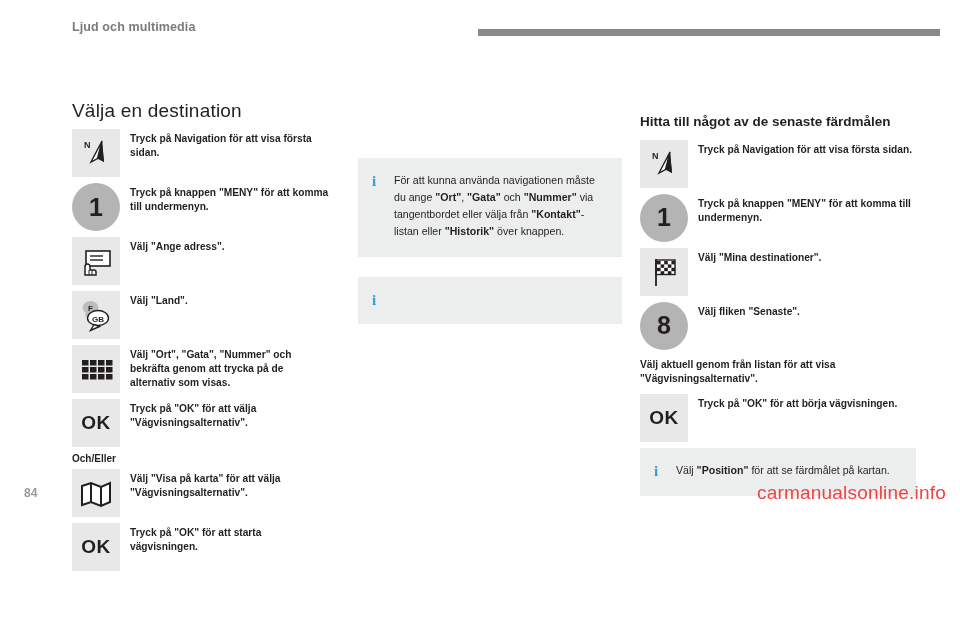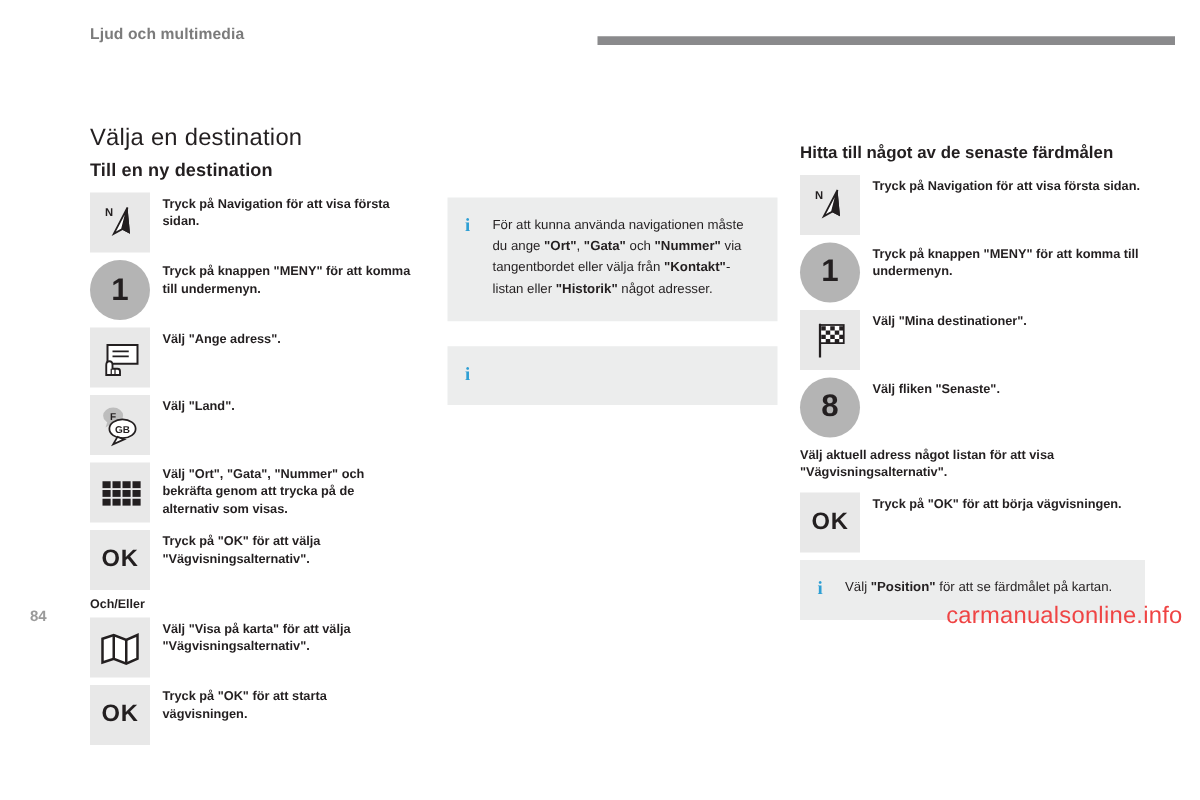--- a/index.html
+++ b/index.html
@@ -114,21 +114,20 @@
 </head>
 <body>
 
 <div class="page">
 
   <div class="header-title">Ljud och multimedia</div>
   <div class="header-rule"></div>
 
   <div class="col-left">
     <h1 class="section-title">Välja en destination</h1>
-    <h2 class="sub-title">Till en ny destination</h2>
     <div id="left-steps">
         <div class="step">
           <div class="icon-slot">
             <span class="tile">
               <span class="n-letter" style="position:absolute;left:12px;top:11px;font-size:9px;font-weight:bold;color:#231f20;">N</span>
               <svg viewBox="0 0 48 48" width="48" height="48">
                 <path d="M30 12 L19 33 L25.5 29.5 L32 33 Z" fill="#231f20"></path>
                 <path d="M30 12 L19 33 L25.5 29.5 Z" fill="#ffffff" stroke="#231f20" stroke-width="1.4"></path>
                 <path d="M30 12 L25.5 29.5 L32 33 Z" fill="#231f20"></path>
               </svg>
@@ -220,21 +219,21 @@
           </div>
           <div class="txt">Tryck på "OK" för att starta vägvisningen.</div>
         </div>
       </div>
   </div>
 
   <div class="col-mid">
     <div id="mid-infoboxes">
         <div class="infobox">
           <span class="i-mark">i</span>
-          <div class="i-text"><span>För att kunna använda navigationen måste du ange </span><b>"Ort"</b><span>, </span><b>"Gata"</b><span> och </span><b>"Nummer"</b><span> via tangentbordet eller välja från </span><b>"Kontakt"</b><span>-listan eller </span><b>"Historik"</b><span> något adresser.</span></div>
+          <div class="i-text"><span>För att kunna använda navigationen måste du ange </span><b>"Ort"</b><span>, </span><b>"Gata"</b><span> och </span><b>"Nummer"</b><span> via tangentbordet eller välja från </span><b>"Kontakt"</b><span>-listan eller </span><b>"Historik"</b><span> över knappen.</span></div>
         </div>
         <div class="infobox">
           <span class="i-mark">i</span>
         </div>
       </div>
   </div>
 
   <div class="col-right">
     <h2 class="right-title">Hitta till något av de senaste färdmålen</h2>
     <div id="right-steps">
@@ -278,21 +277,21 @@
           </div>
           <div class="txt">Välj "Mina destinationer".</div>
         </div>
         <div class="step">
           <div class="icon-slot">
             <span class="circle">8</span>
           </div>
           <div class="txt">Välj fliken "Senaste".</div>
         </div>
       </div>
-    <div class="plain-para">Välj aktuell adress något listan för att visa "Vägvisningsalternativ".</div>
+    <div class="plain-para">Välj aktuell genom från listan för att visa "Vägvisningsalternativ".</div>
     <div id="right-steps-2">
         <div class="step">
           <div class="icon-slot">
             <span class="tile ok">OK</span>
           </div>
           <div class="txt">Tryck på "OK" för att börja vägvisningen.</div>
         </div>
       </div>
     <div id="right-infobox">
         <div class="infobox">

